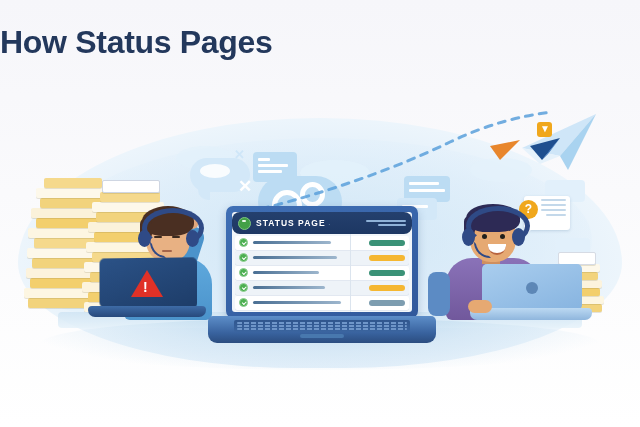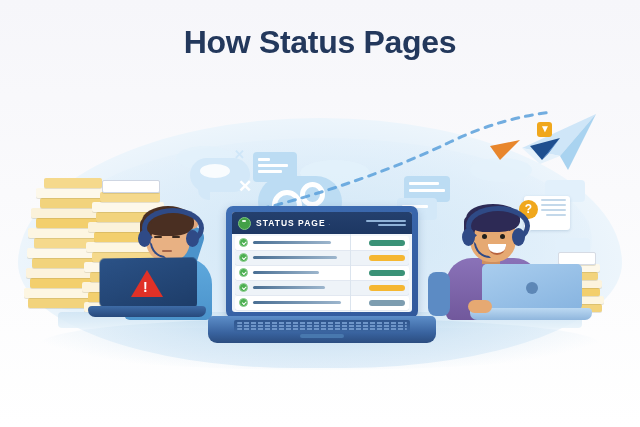--- a/index.html
+++ b/index.html
@@ -40,21 +40,21 @@
     background: radial-gradient(ellipse at 50% 50%, rgba(205,230,246,.75) 0%, rgba(222,238,250,.5) 60%, rgba(240,248,253,0) 85%);
     border-radius: 50%;
   }
 
   
   .title-block {
     position: absolute;
     left: 0;
     top: 22px;
     width: 640px;
-    text-align: center;
+    text-align: left;
     z-index: 40;
   }
   .title-line {
     font-size: 32px;
     font-weight: bold;
     letter-spacing: -0.3px;
     line-height: 40px;
     color: #23385c;
     white-space: nowrap;
   }
@@ -158,20 +158,21 @@
     border-radius: 3px;
     overflow: hidden;
   }
   #screen-header {
     height: 22px;
     background: linear-gradient(180deg, #24406e 0%, #1d3763 100%);
     display: flex;
     align-items: center;
     padding: 0 6px;
     box-sizing: border-box;
+    border-radius: 8px;
   }
   .hdr-badge {
     width: 13px; height: 13px;
     border-radius: 50%;
     background: #43a047;
     border: 1.5px solid #7cc47f;
     box-sizing: border-box;
     flex: 0 0 auto;
     position: relative;
   }

